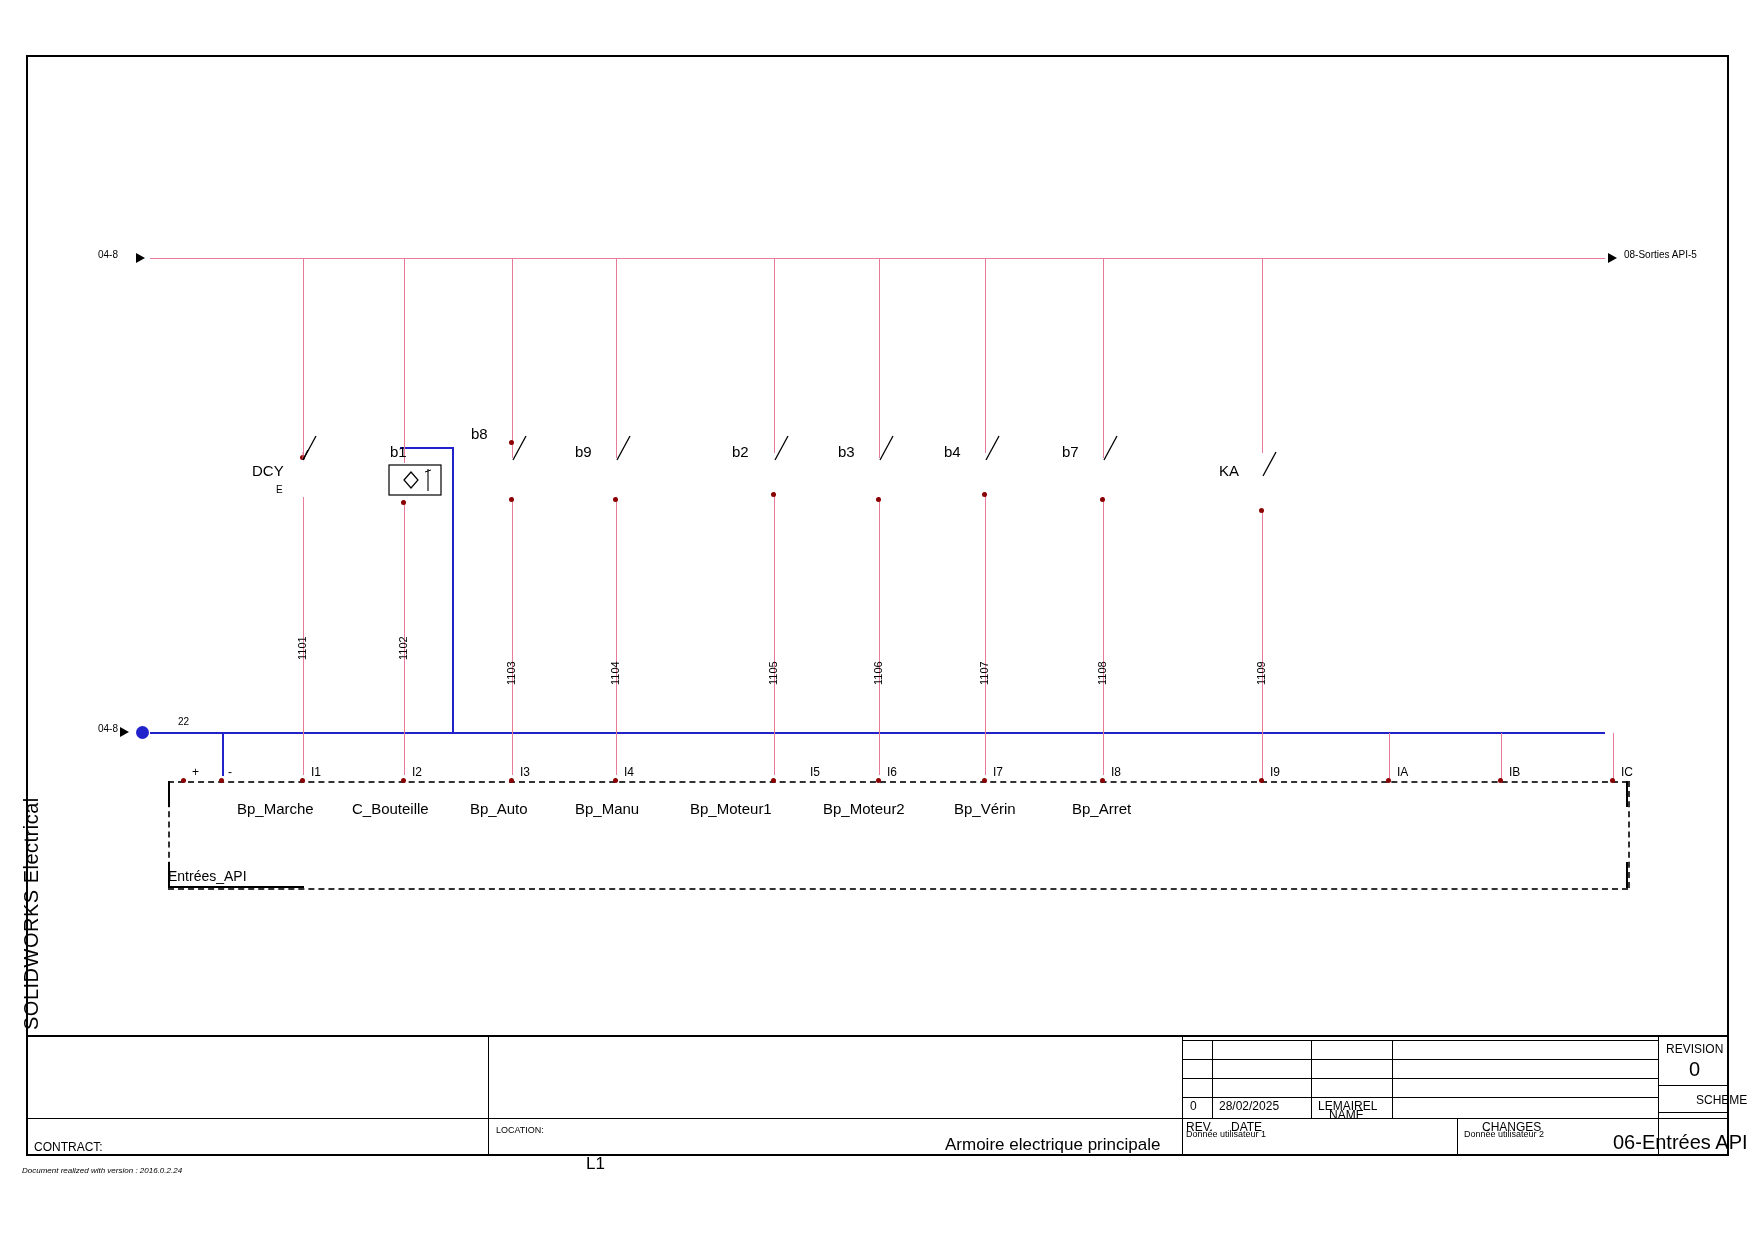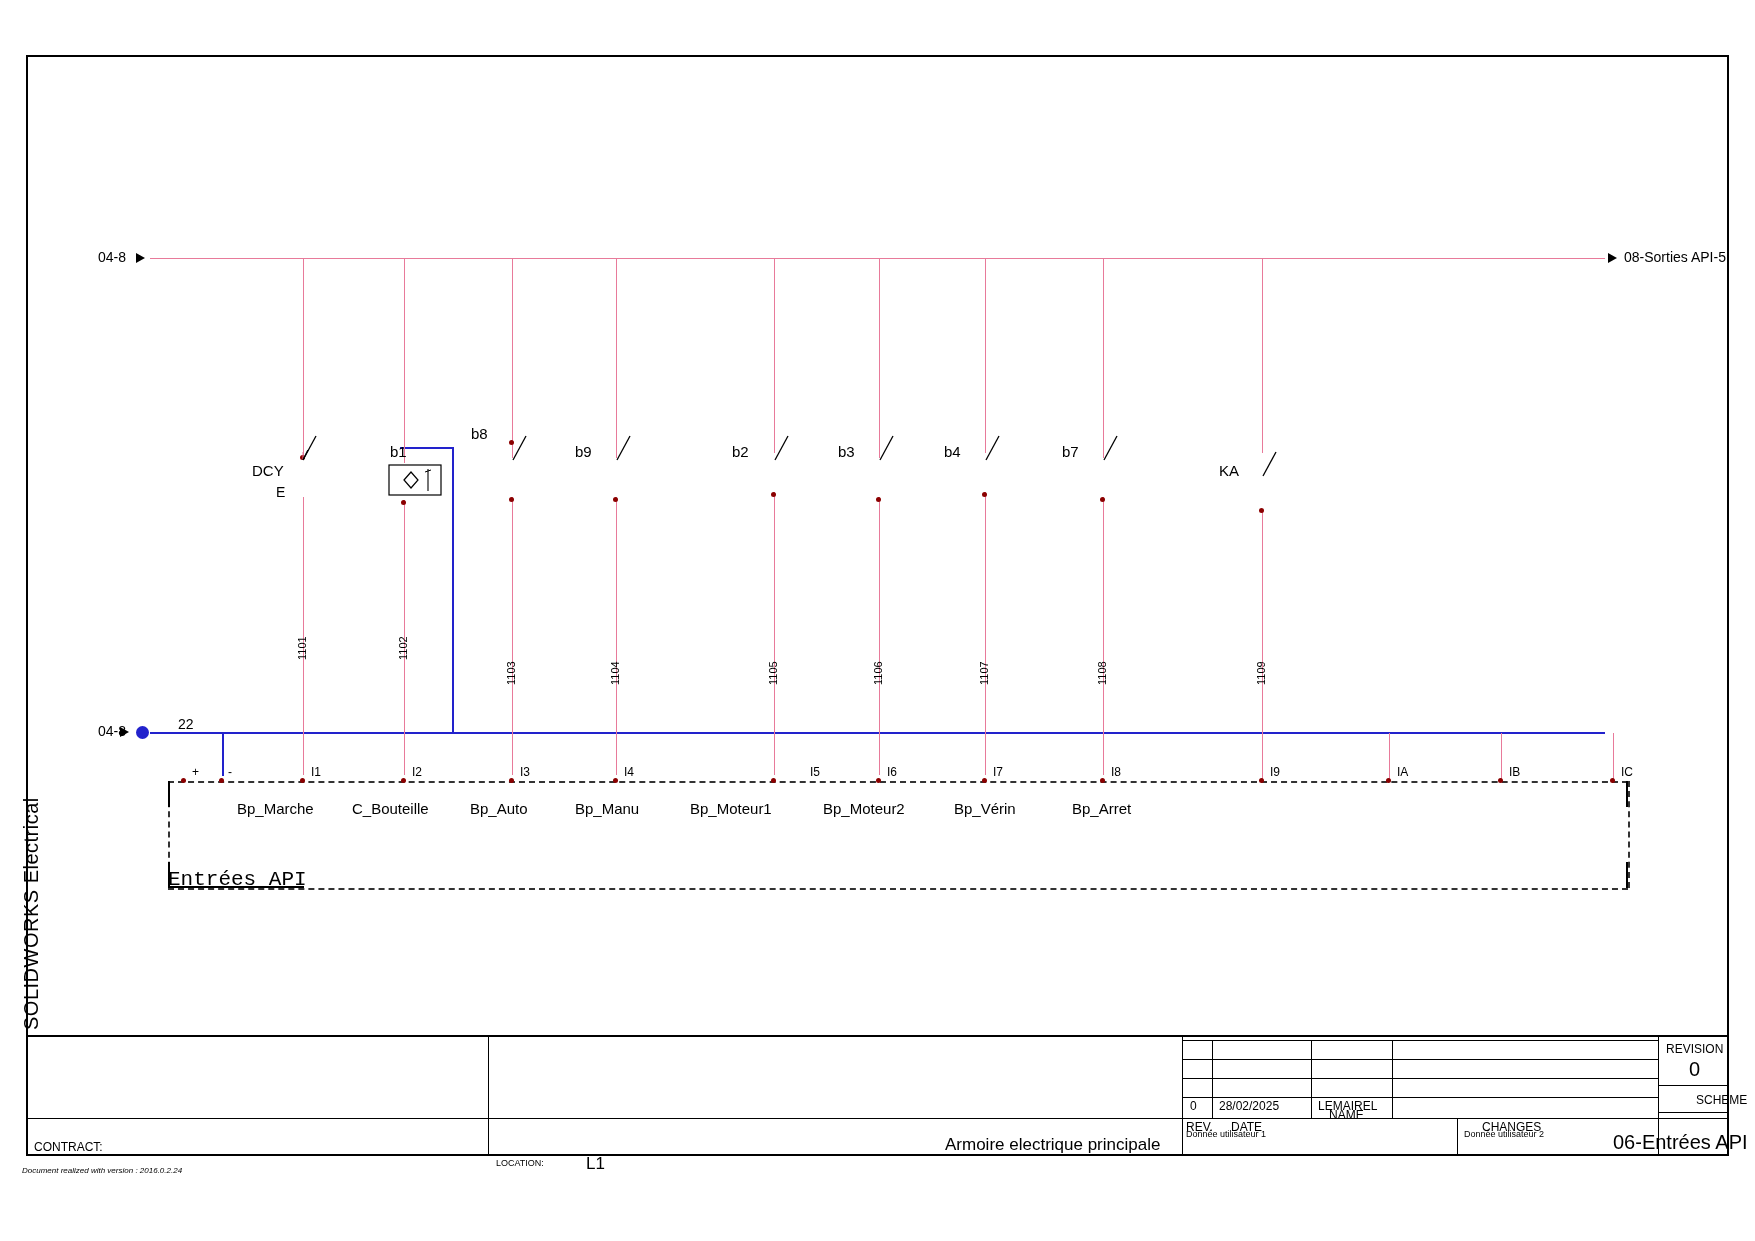--- a/index.html
+++ b/index.html
@@ -3,37 +3,37 @@
 <meta charset="utf-8">
 <style>
   html,body{margin:0;padding:0;background:#ffffff;}
   body{width:1755px;height:1241px;position:relative;font-family:"Liberation Sans",sans-serif;color:#000;}
   #sheet{position:absolute;left:0;top:0;width:1755px;height:1241px;}
   .frame{position:absolute;left:26px;top:55px;width:1703px;height:1101px;border:2px solid #000;box-sizing:border-box;}
   .vline{position:absolute;background:#e87a9a;width:1px;}
   .hline{position:absolute;background:#e87a9a;height:1px;}
   .blue{background:#2222cc;}
   .dot{position:absolute;width:5px;height:5px;border-radius:50%;background:#8b0000;}
-  .lblsm{position:absolute;font-size:14px;color:#000;white-space:nowrap;}
+  .lblsm{position:absolute;font-size:10px;color:#000;white-space:nowrap;}
   .vlbl{position:absolute;font-size:11px;color:#000;white-space:nowrap;transform:rotate(-90deg);transform-origin:left top;}
   .sidelbl{position:absolute;font-size:20px;color:#000;white-space:nowrap;transform:rotate(-90deg);transform-origin:left top;letter-spacing:.5px;}
   .devname{position:absolute;font-size:15px;color:#000;white-space:nowrap;}
   .ioname{position:absolute;font-size:15px;color:#000;white-space:nowrap;}
   .iolbl{position:absolute;font-size:12px;color:#000;white-space:nowrap;}
   .arrow-r{position:absolute;width:0;height:0;border-left:9px solid #000;border-top:5px solid transparent;border-bottom:5px solid transparent;}
   .bluedot{position:absolute;width:13px;height:13px;border-radius:50%;background:#2222cc;}
   .dashh{position:absolute;height:0;border-top:2px dashed #333;}
   .dashv{position:absolute;width:0;border-left:2px dashed #333;}
   .tbline{position:absolute;background:#000;}
   .tbtxt{position:absolute;font-size:12px;white-space:nowrap;}
   .tbtxt9{position:absolute;font-size:9px;white-space:nowrap;}
   .tbtxt16{position:absolute;font-size:17px;white-space:nowrap;}
   .tbtxt20{position:absolute;font-size:20px;white-space:nowrap;}
   .doc{position:absolute;font-size:8px;font-style:italic;white-space:nowrap;}
-  .bigtitle{position:absolute;font-size:21px;white-space:nowrap;font-family:Liberation Mono, monospace;}
+  .bigtitle{position:absolute;font-size:14px;white-space:nowrap;}
 </style>
 </head>
 <body>
 
 <div id="sheet">
 
   <div class="frame"></div>
 
   <div class="sidelbl" style="left:20px;top:1030px;">SOLIDWORKS Electrical</div>
   <div class="doc" style="left:22px;top:1166px;">Document realized with version : 2016.0.2.24</div>
@@ -227,18 +227,18 @@
   <div class="tbtxt" style="left:1482px;top:1120px;">CHANGES</div>
 
   <div class="tbtxt" style="left:1666px;top:1042px;">REVISION</div>
   <div class="tbtxt20" style="left:1689px;top:1058px;">0</div>
   <div class="tbtxt" style="left:1668px;top:1093px;margin-left:28px;">SCHEME</div>
 
   <div class="tbtxt9" style="left:1186px;top:1129px;">Donnée utilisateur 1</div>
   <div class="tbtxt9" style="left:1464px;top:1129px;">Donnée utilisateur 2</div>
 
   <div class="tbtxt" style="left:34px;top:1140px;">CONTRACT:</div>
-  <div class="tbtxt9" style="left:496px;top:1125px;margin-top:33px;">LOCATION:</div>
+  <div class="tbtxt9" style="left:496px;top:1125px;">LOCATION:</div>
   <div class="tbtxt16" style="left:586px;top:1135px;margin-top:19px;">L1</div>
   <div class="tbtxt16" style="left:945px;top:1135px;">Armoire electrique principale</div>
   <div class="tbtxt20" style="left:1613px;top:1131px;">06-Entrées API</div>
 
 </div>
 
 </body></html>

